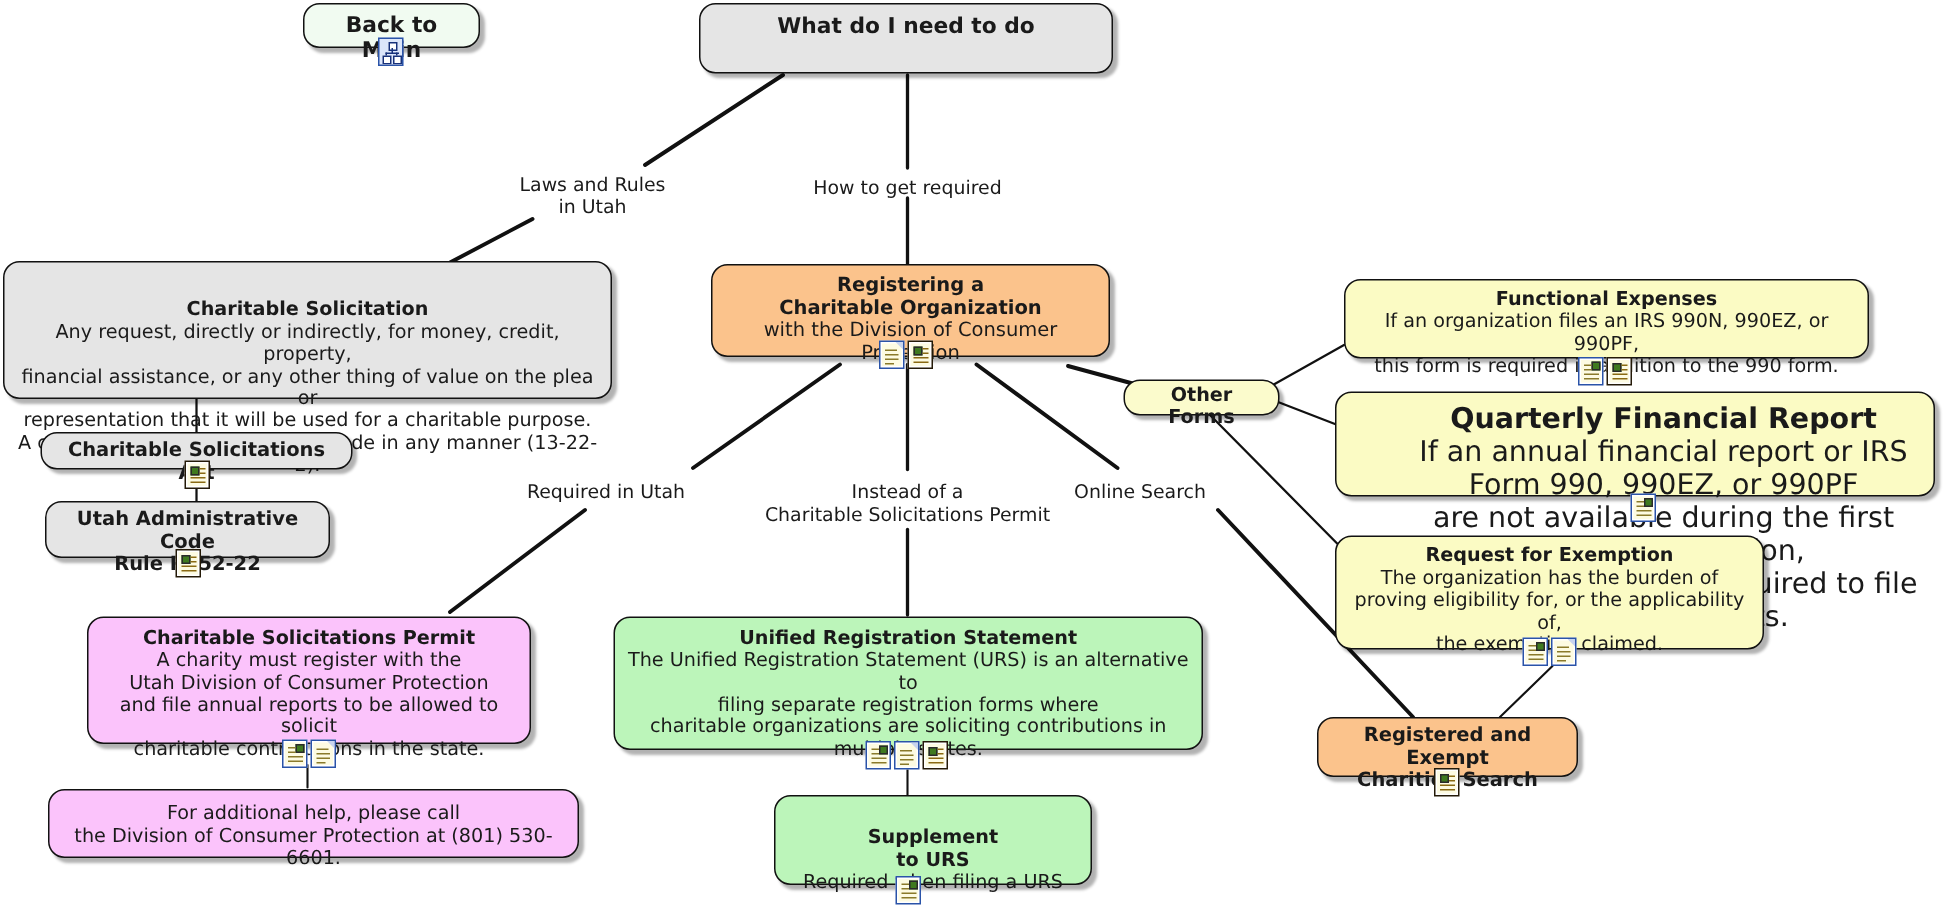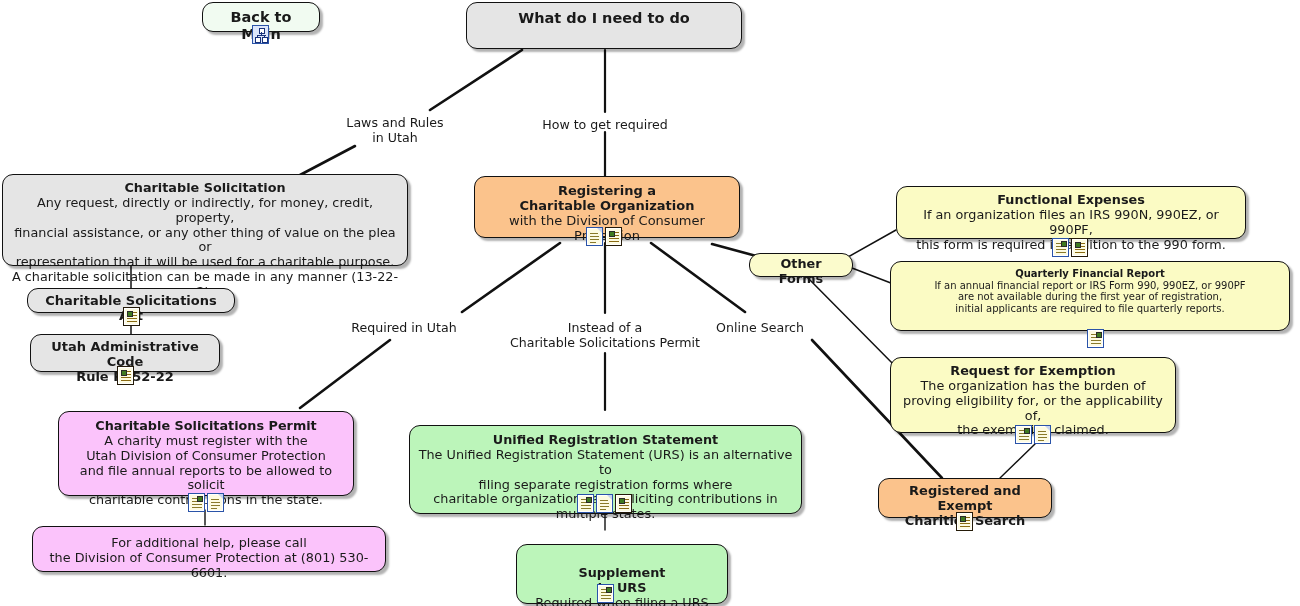--- a/index.html
+++ b/index.html
@@ -13,21 +13,21 @@
         text-align:center;line-height:1.16;
         box-shadow:3px 3px 2px rgba(0,0,0,0.30);
         padding:5px 8px 6px 8px;}
   .node .ttl{font-weight:bold;display:block;}
   .node .bdy{display:block;font-weight:normal;}
 
   .lav{background:#e5e5e5;}
   .orn{background:#fbc38c;}
   .yel{background:#fbfbc4;}
   .pnk{background:#fbc3fb;}
-  .grn{background:#bcf5ba;margin-top:14px;}
+  .grn{background:#bcf5ba;}
   .wht{background:#f1fbf1;}
   .pale{background:#fbfbcc;}
 
   .lbl{position:absolute;font-size:12.6px;color:#1a1a1a;
        text-align:center;line-height:1.2;white-space:pre;}
 
   
   .icons{position:absolute;display:flex;gap:2px;z-index:6;}
   .ic{width:17px;height:19px;box-sizing:border-box;
       border:1.6px solid #2a53a8;background:#ffffff;
@@ -105,21 +105,21 @@
 
   <div class="node lav" style="left:466px;top:2px;width:276px;height:47px;font-size:14.5px;padding-top:7px;">
     <span class="ttl">What do I need to do</span>
   </div>
 
   <div class="lbl" style="left:330px;top:115px;width:130px;">Laws and Rules
 in Utah</div>
 
   <div class="lbl" style="left:527px;top:117px;width:156px;">How to get required</div>
 
-  <div class="node lav" style="left:2px;top:174px;width:406px;height:92px;font-size:12.8px;padding-top:6px;">
+  <div class="node lav" style="left:2px;top:174px;width:406px;height:92px;font-size:12.8px;padding-top:25px;">
     <span class="ttl">Charitable Solicitation</span>
     <span class="bdy" style="white-space:pre-line;">Any request, directly or indirectly, for money, credit, property,
 financial assistance, or any other thing of value on the plea or
 representation that it will be used for a charitable purpose.
 A charitable solicitation can be made in any manner (13-22-2).</span>
   </div>
 
   <div class="node lav" style="left:27px;top:288px;width:208px;height:25px;font-size:13px;padding-top:4px;">
     <span class="ttl">Charitable Solicitations Act</span>
   </div>
@@ -199,21 +199,21 @@
     <div class="ic dark">
       <div class="pg"></div>
         <div class="sq"></div>
       <div class="ln" style="top:4px;left:9px;width:4px;"></div>
       <div class="ln" style="top:7px;left:9px;width:4px;"></div>
       <div class="ln" style="top:10px;width:10px;"></div>
       <div class="ln" style="top:13px;width:10px;"></div>
     </div>
   </div>
 
-  <div class="node yel" style="left:890px;top:261px;width:400px;height:70px;font-size:10px;padding-top:6px;">
+  <div class="node yel" style="left:890px;top:261px;width:400px;height:70px;font-size:19px;padding-top:6px;padding-left:46px;">
     <span class="ttl">Quarterly Financial Report</span>
     <span class="bdy" style="white-space:pre-line;">If an annual financial report or IRS Form 990, 990EZ, or 990PF
 are not available during the first year of registration,
 initial applicants are required to file quarterly reports.</span>
   </div>
   <div class="icons" style="left:1087px;top:329px;">
     <div class="ic">
       <div class="pg"></div>
       <div class="sq" style="left:8px;top:2px;"></div>
       <div class="ln" style="top:4px;width:5px;"></div>

